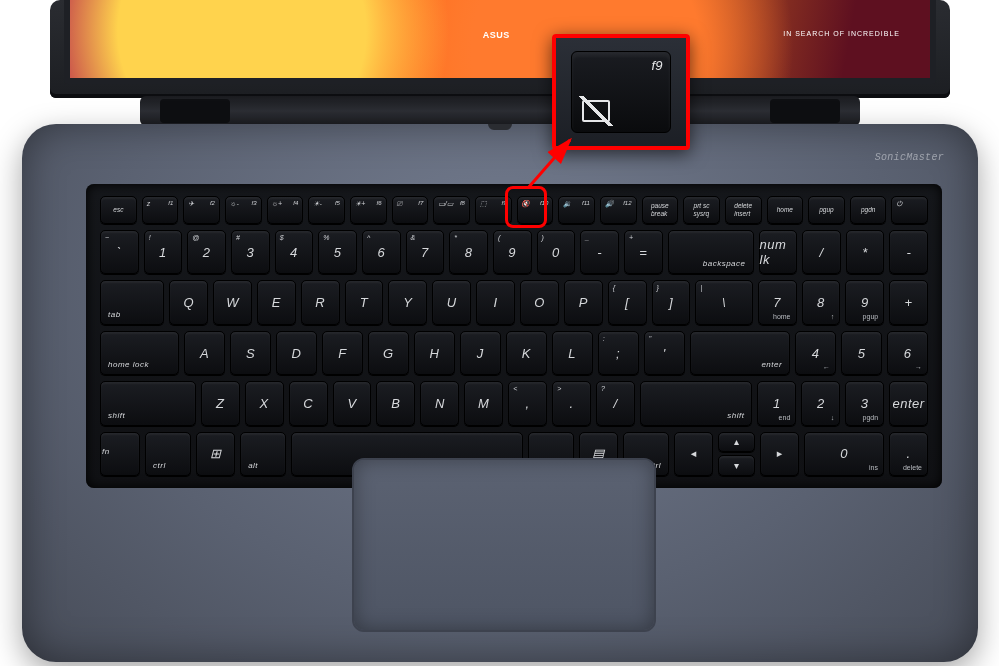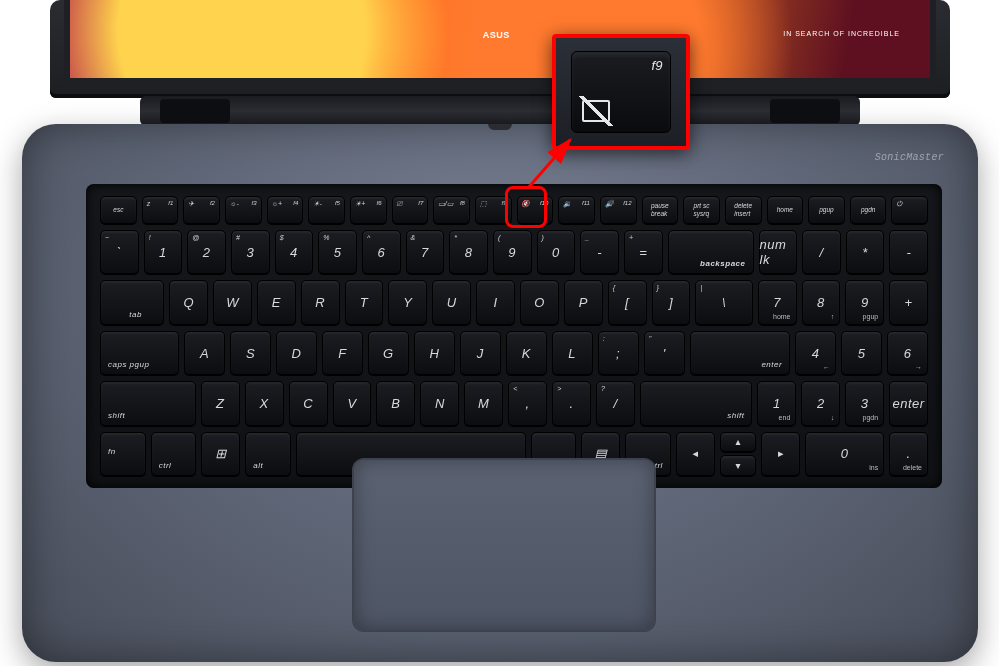--- a/index.html
+++ b/index.html
@@ -249,37 +249,37 @@
             </div>
             <div class="key w1">
               <span class="tl">_</span>
               <span class="main">-</span>
             </div>
             <div class="key w1">
               <span class="tl">+</span>
               <span class="main">=</span>
             </div>
             <div class="key w2" style="justify-content: flex-end; padding-right: 7px; align-items: flex-end; padding-bottom: 5px;">
-              <span class="main" style="font-size: 8px; font-weight: bold;">backspace</span>
+              <span class="main" style="font-size: 8px;">backspace</span>
             </div>
             <div class="key w1">
               <span class="main">num lk</span>
             </div>
             <div class="key w1">
               <span class="main">/</span>
             </div>
             <div class="key w1">
               <span class="main">*</span>
             </div>
             <div class="key w1">
               <span class="main">-</span>
             </div>
           </div>
           <div class="row row-main">
-            <div class="key w15" style="justify-content: center; padding-left: 7px; align-items: flex-end; padding-bottom: 5px;">
+            <div class="key w15" style="justify-content: flex-start; padding-left: 7px; align-items: flex-end; padding-bottom: 5px;">
               <span class="main" style="font-size: 8px;">tab</span>
             </div>
             <div class="key w1">
               <span class="main">Q</span>
             </div>
             <div class="key w1">
               <span class="main">W</span>
             </div>
             <div class="key w1">
               <span class="main">E</span>
@@ -328,21 +328,21 @@
             <div class="key w1">
               <span class="main">9</span>
               <span class="sub">pgup</span>
             </div>
             <div class="key w1">
               <span class="main">+</span>
             </div>
           </div>
           <div class="row row-main">
             <div class="key w175" style="justify-content: flex-start; padding-left: 7px; align-items: flex-end; padding-bottom: 5px;">
-              <span class="main" style="font-size: 8px;">caps pgup</span>
+              <span class="main" style="font-size: 8px;">home lock</span>
             </div>
             <div class="key w1">
               <span class="main">A</span>
             </div>
             <div class="key w1">
               <span class="main">S</span>
             </div>
             <div class="key w1">
               <span class="main">D</span>
             </div>
@@ -437,21 +437,21 @@
             </div>
             <div class="key w1">
               <span class="main">3</span>
               <span class="sub">pgdn</span>
             </div>
             <div class="key w1">
               <span class="main">enter</span>
             </div>
           </div>
           <div class="row row-main">
-            <div class="key w1" style="justify-content: flex-start; padding-left: 7px; align-items: center; padding-bottom: 5px;">
+            <div class="key w1" style="justify-content: flex-start; padding-left: 1px; align-items: center; padding-bottom: 5px;">
               <span class="main" style="font-size: 8px;">fn</span>
             </div>
             <div class="key w1" style="justify-content: flex-start; padding-left: 7px; align-items: flex-end; padding-bottom: 5px;">
               <span class="main" style="font-size: 8px;">ctrl</span>
             </div>
             <div class="key w1">
               <span class="main">⊞</span>
             </div>
             <div class="key w1" style="justify-content: flex-start; padding-left: 7px; align-items: flex-end; padding-bottom: 5px;">
               <span class="main" style="font-size: 8px;">alt</span>

